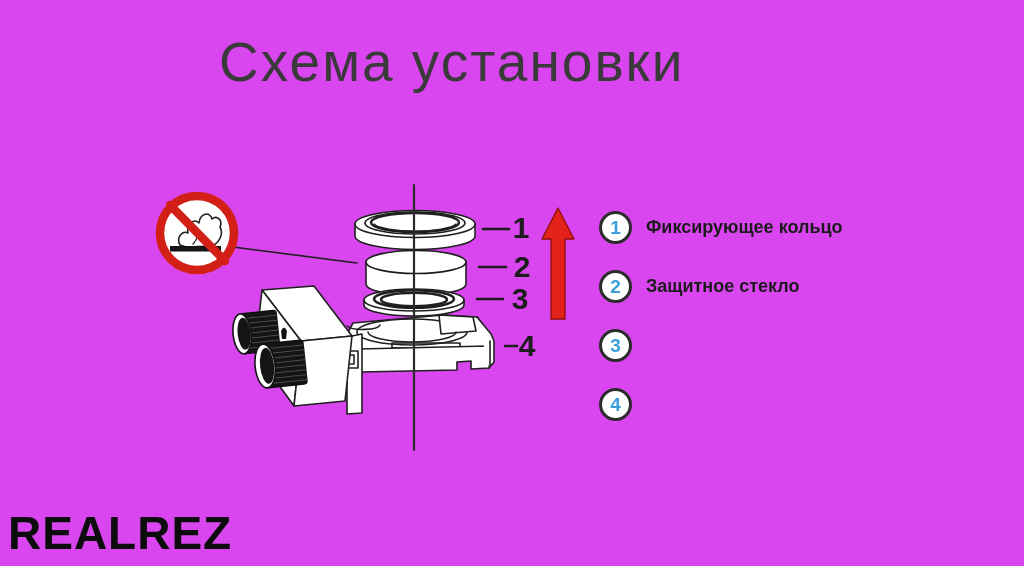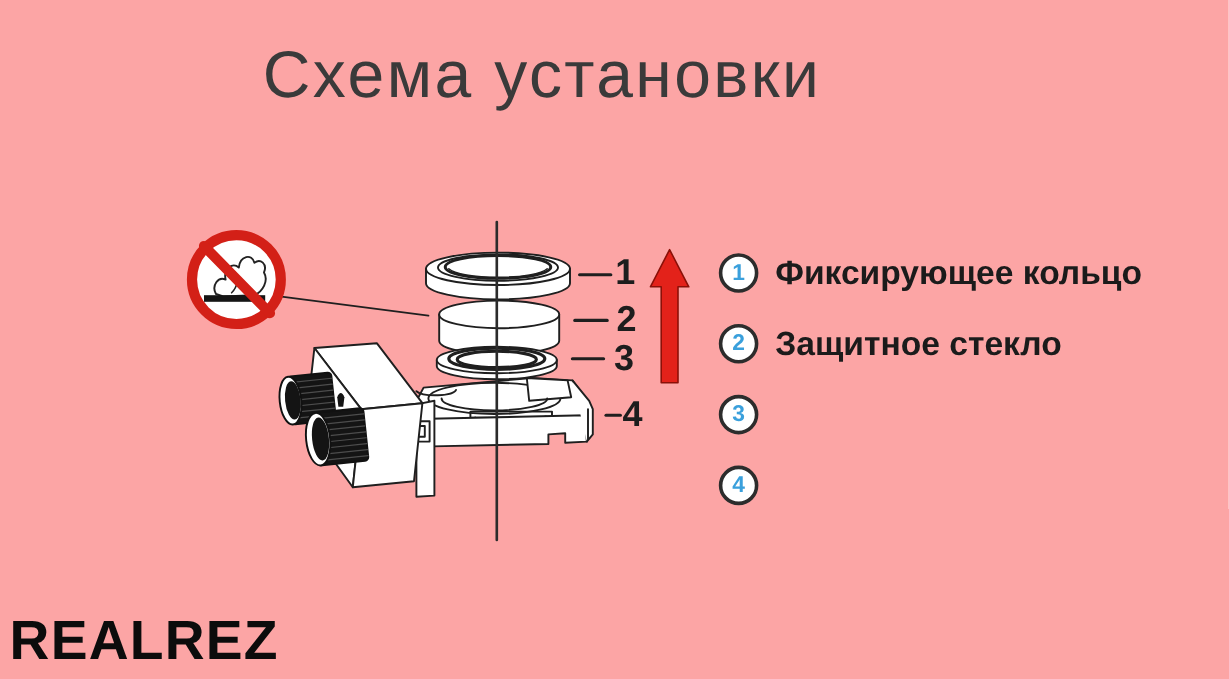--- a/index.html
+++ b/index.html
@@ -1,17 +1,17 @@
 <!DOCTYPE html>
 <html><head>
 <meta charset="utf-8">
 <style>
   html,body{margin:0;padding:0;background:#ffffff;}
   .canvas{
-    position:relative;width:1024px;height:566px;background:#fca5a5;
+    position:relative;width:1024px;height:566px;background:#d946ef;
     font-family:"Liberation Sans",sans-serif;overflow:hidden;
   }
   .title{
     position:absolute;left:219px;top:30px;margin:0;
     font-size:55px;font-weight:400;letter-spacing:2px;color:#3a3a3a;white-space:nowrap;
   }
   .diagram-svg{position:absolute;left:0;top:0;width:1024px;height:566px;}
   .part-num{
     position:absolute;width:26px;text-align:center;
     font-size:30px;font-weight:700;color:#1d1d1d;line-height:36px;
@@ -21,21 +21,21 @@
   .part-num.n3{left:507px;top:281px;}
   .part-num.n4{left:514px;top:328px;}
   .legend{position:absolute;left:599px;top:211px;}
   .legend-row{display:flex;align-items:center;margin-bottom:26px;height:33px;}
   .legend-num{
     width:27px;height:27px;border:3px solid #2c2c2c;border-radius:50%;
     display:flex;align-items:center;justify-content:center;flex:0 0 auto;
     font-size:19px;font-weight:700;color:#3aa0dc;background:#ffffff;
   }
   .legend-label{
-    margin-left:14px;font-size:28px;font-weight:700;color:#1b1b1b;white-space:nowrap;
+    margin-left:14px;font-size:18px;font-weight:700;color:#1b1b1b;white-space:nowrap;
   }
   .watermark{
     position:absolute;left:8px;top:506px;
     font-size:46px;font-weight:700;color:#0c0c0c;letter-spacing:1px;
   }
 </style>
 </head>
 <body>
 
 <div class="canvas">

